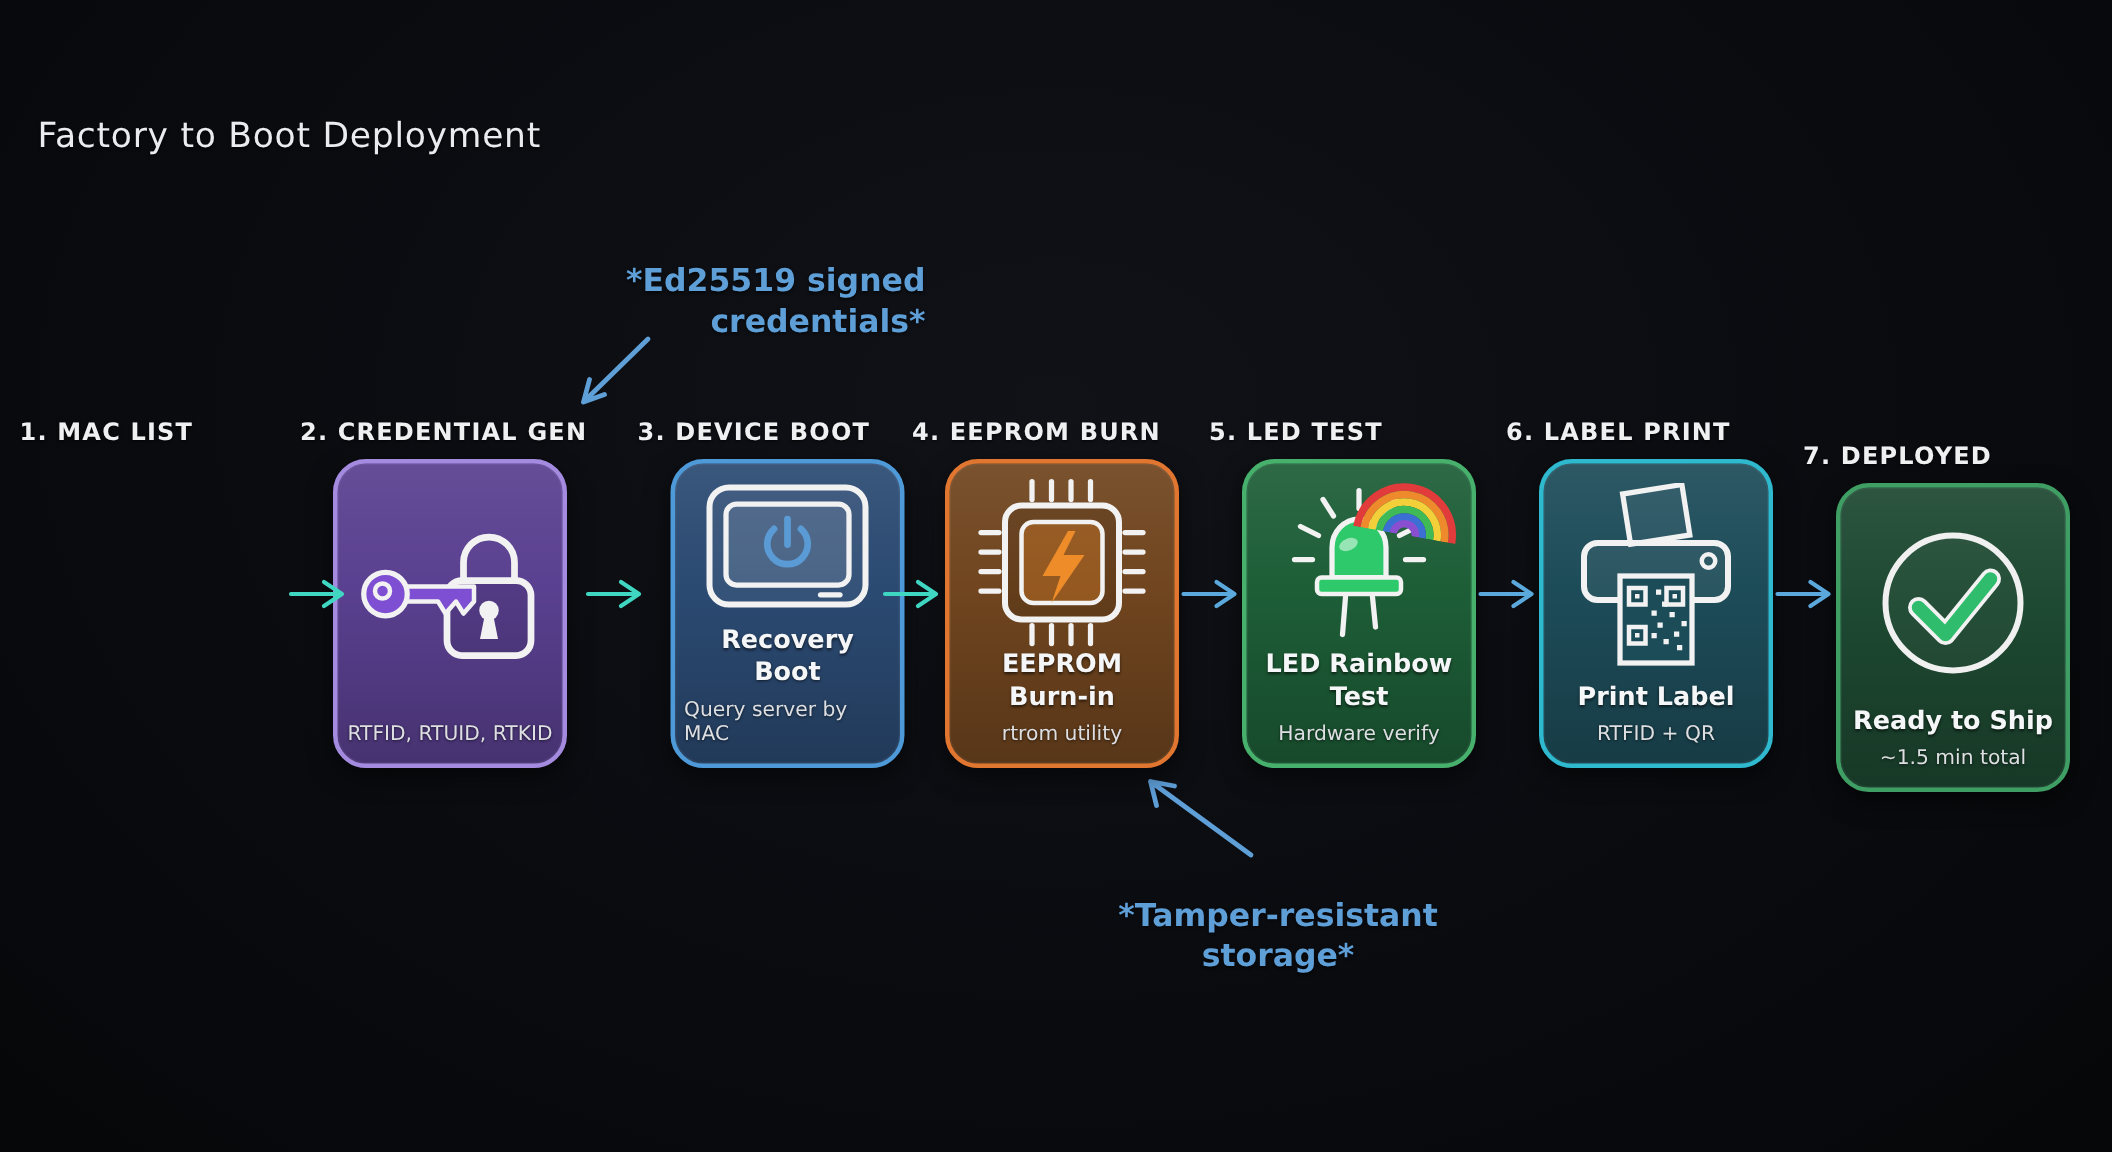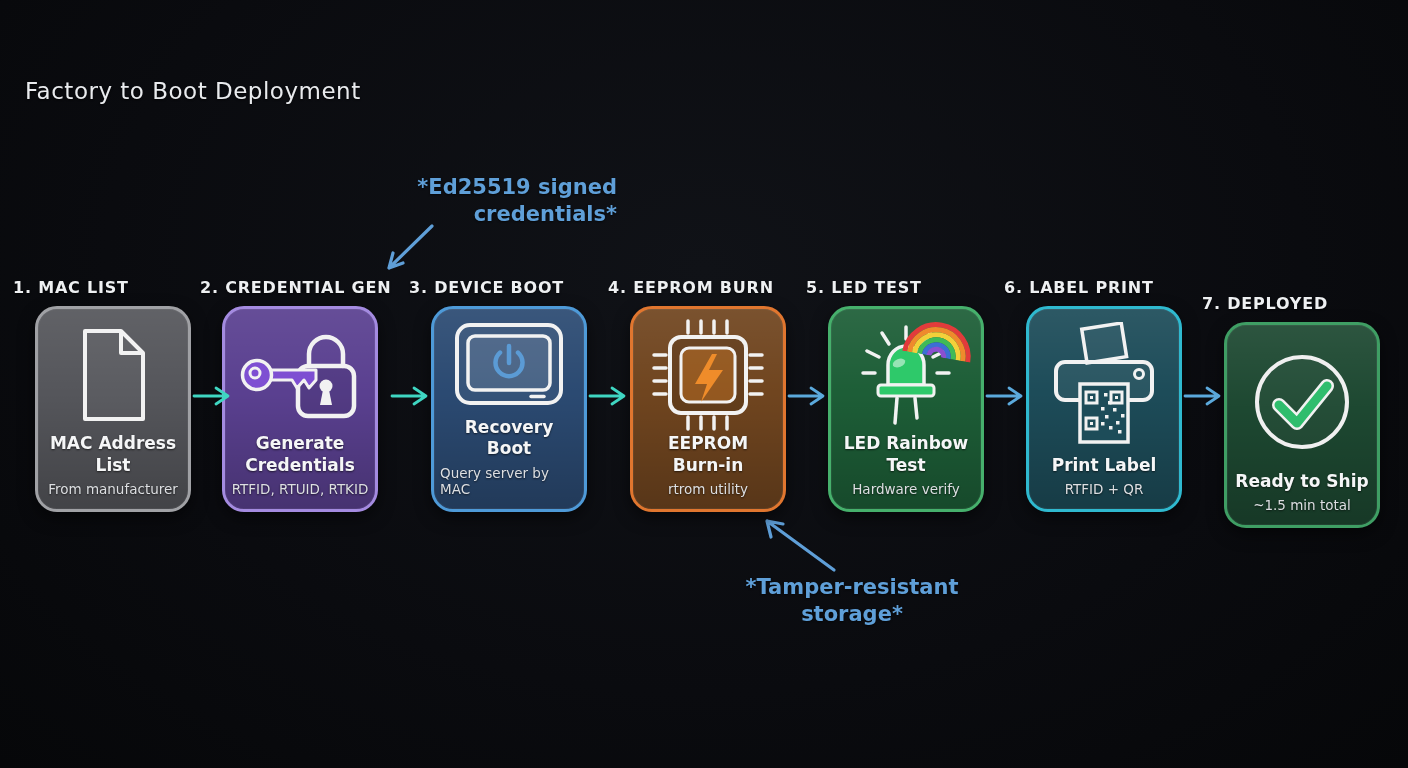--- a/index.html
+++ b/index.html
@@ -55,62 +55,51 @@
   <div class="subtitle">Factory to Boot Deployment</div>
 
   <div class="annotation" style="left:402px;top:174px;width:215px;text-align:right;">
     <div>*Ed25519 signed</div>
     <div>credentials*</div>
   </div>
   <svg class="ann-arrow" style="left:376px;top:222px;" width="62" height="54" viewBox="0 0 62 54">
     <path d="M56 4 L13 46 M13 46 L27 41 M13 46 L17 31" stroke="#5f9fd8" stroke-width="3.2" fill="none" stroke-linecap="round" stroke-linejoin="round"></path>
   </svg>
 
-  <div class="annotation" style="left:738px;top:574px;width:228px;text-align:center;">
+  <div class="annotation" style="left:738px;top:597px;width:228px;text-align:center;">
     <div>*Tamper-resistant</div>
     <div>storage*</div>
   </div>
   <svg class="ann-arrow" style="left:752px;top:514px;" width="88" height="60" viewBox="0 0 88 60">
     <path d="M82 56 L15 7 M15 7 L19 23 M15 7 L31 10" stroke="#5f9fd8" stroke-width="3.2" fill="none" stroke-linecap="round" stroke-linejoin="round"></path>
   </svg>
 
   <div class="step" style="left:13px;">
     <div class="step-label">1. MAC LIST</div>
-    <div class="card" style="--fill: #55565b; --border: #a0a1a5; --accent: #ffffff;">
-      <div class="icon-wrap">
-        <svg width="84" height="100" viewBox="0 0 84 100">
-          <path d="M14 6 H50 L72 28 V94 H14 Z" stroke="#f2f2f2" stroke-width="4" fill="rgba(255,255,255,0.04)" stroke-linejoin="round"></path>
-          <path d="M50 6 V28 H72" stroke="#f2f2f2" stroke-width="4" fill="none" stroke-linejoin="round"></path>
-        </svg>
-      </div>
-      <div class="card-title">MAC Address List</div>
-      <div class="card-sub">From manufacturer</div>
-    </div>
   </div>
 
   <div class="step" style="left:200px;">
     <div class="step-label">2. CREDENTIAL GEN</div>
     <div class="card" style="--fill: #5a4090; --border: #a48be0; --accent: #7e4fd2;">
       <div class="icon-wrap">
         <svg width="128" height="98" viewBox="0 0 128 98">
           <rect x="62" y="40" width="56" height="50" rx="10" stroke="#f2f2f2" stroke-width="4.5" fill="rgba(0,0,0,0.08)"></rect>
           <path d="M73 40 V28 a17 17 0 0 1 34 0 V40" stroke="#f2f2f2" stroke-width="4.5" fill="none" stroke-linecap="round"></path>
           <circle cx="90" cy="60" r="6.5" fill="#f2f2f2"></circle>
           <path d="M87 64 L84 79 H96 L93 64 Z" fill="#f2f2f2"></path>
           <path d="M34 44 H80 V54 L73 62 L68 54 L61 62 L56 54 H34 Z" fill="var(--accent)" stroke="#f2f2f2" stroke-width="3" stroke-linejoin="round"></path>
           <circle cx="21" cy="49" r="14.5" fill="var(--accent)" stroke="#f2f2f2" stroke-width="3.5"></circle>
           <circle cx="19" cy="47" r="5" fill="none" stroke="#f2f2f2" stroke-width="3"></circle>
         </svg>
       </div>
-      <div class="card-title">Generate Credentials</div>
       <div class="card-sub">RTFID, RTUID, RTKID</div>
     </div>
   </div>
 
-  <div class="step" style="left:409px;">
+  <div class="step" style="left:425px;">
     <div class="step-label">3. DEVICE BOOT</div>
     <div class="card" style="--fill: #2b4a72; --border: #4e9ad8; --accent: #5b9bd5;">
       <div class="icon-wrap">
         <svg width="114" height="94" viewBox="0 0 114 94">
           <rect x="5" y="5" width="104" height="78" rx="13" stroke="#f2f2f2" stroke-width="4" fill="rgba(255,255,255,0.05)"></rect>
           <rect x="16" y="16" width="82" height="54" rx="7" stroke="#f2f2f2" stroke-width="3.5" fill="rgba(255,255,255,0.10)"></rect>
           <path d="M48 32.6 A 13.5 13.5 0 1 0 66 32.6" stroke="var(--accent)" stroke-width="4.5" fill="none" stroke-linecap="round"></path>
           <line x1="57" y1="26" x2="57" y2="43" stroke="var(--accent)" stroke-width="4.5" stroke-linecap="round"></line>
           <line x1="79" y1="76.5" x2="92" y2="76.5" stroke="#f2f2f2" stroke-width="3.5" stroke-linecap="round"></line>
         </svg>

